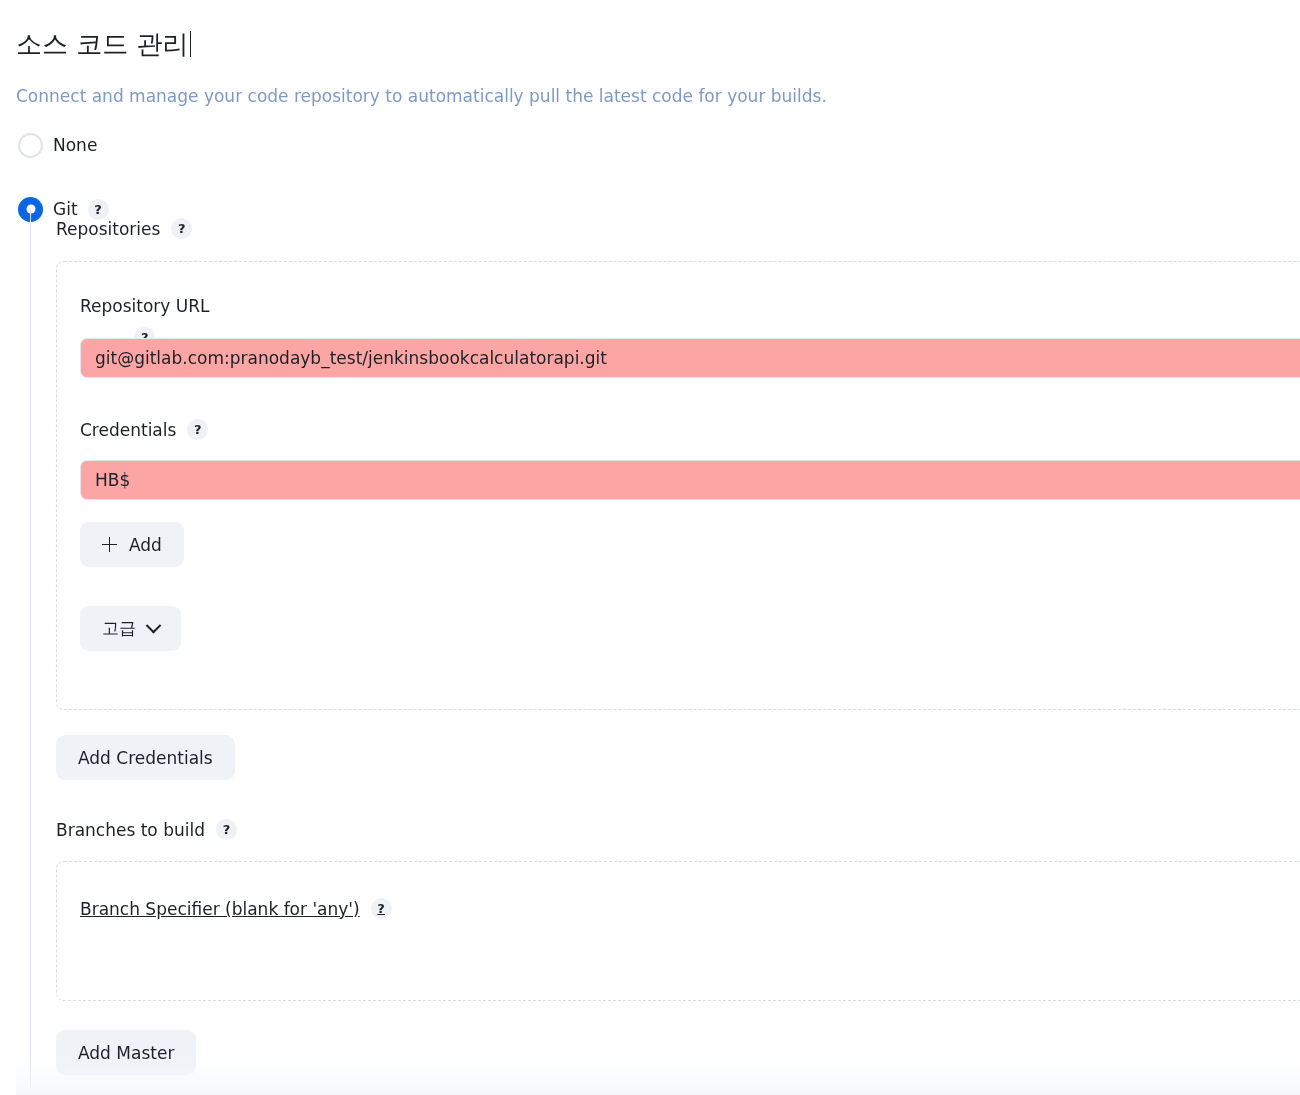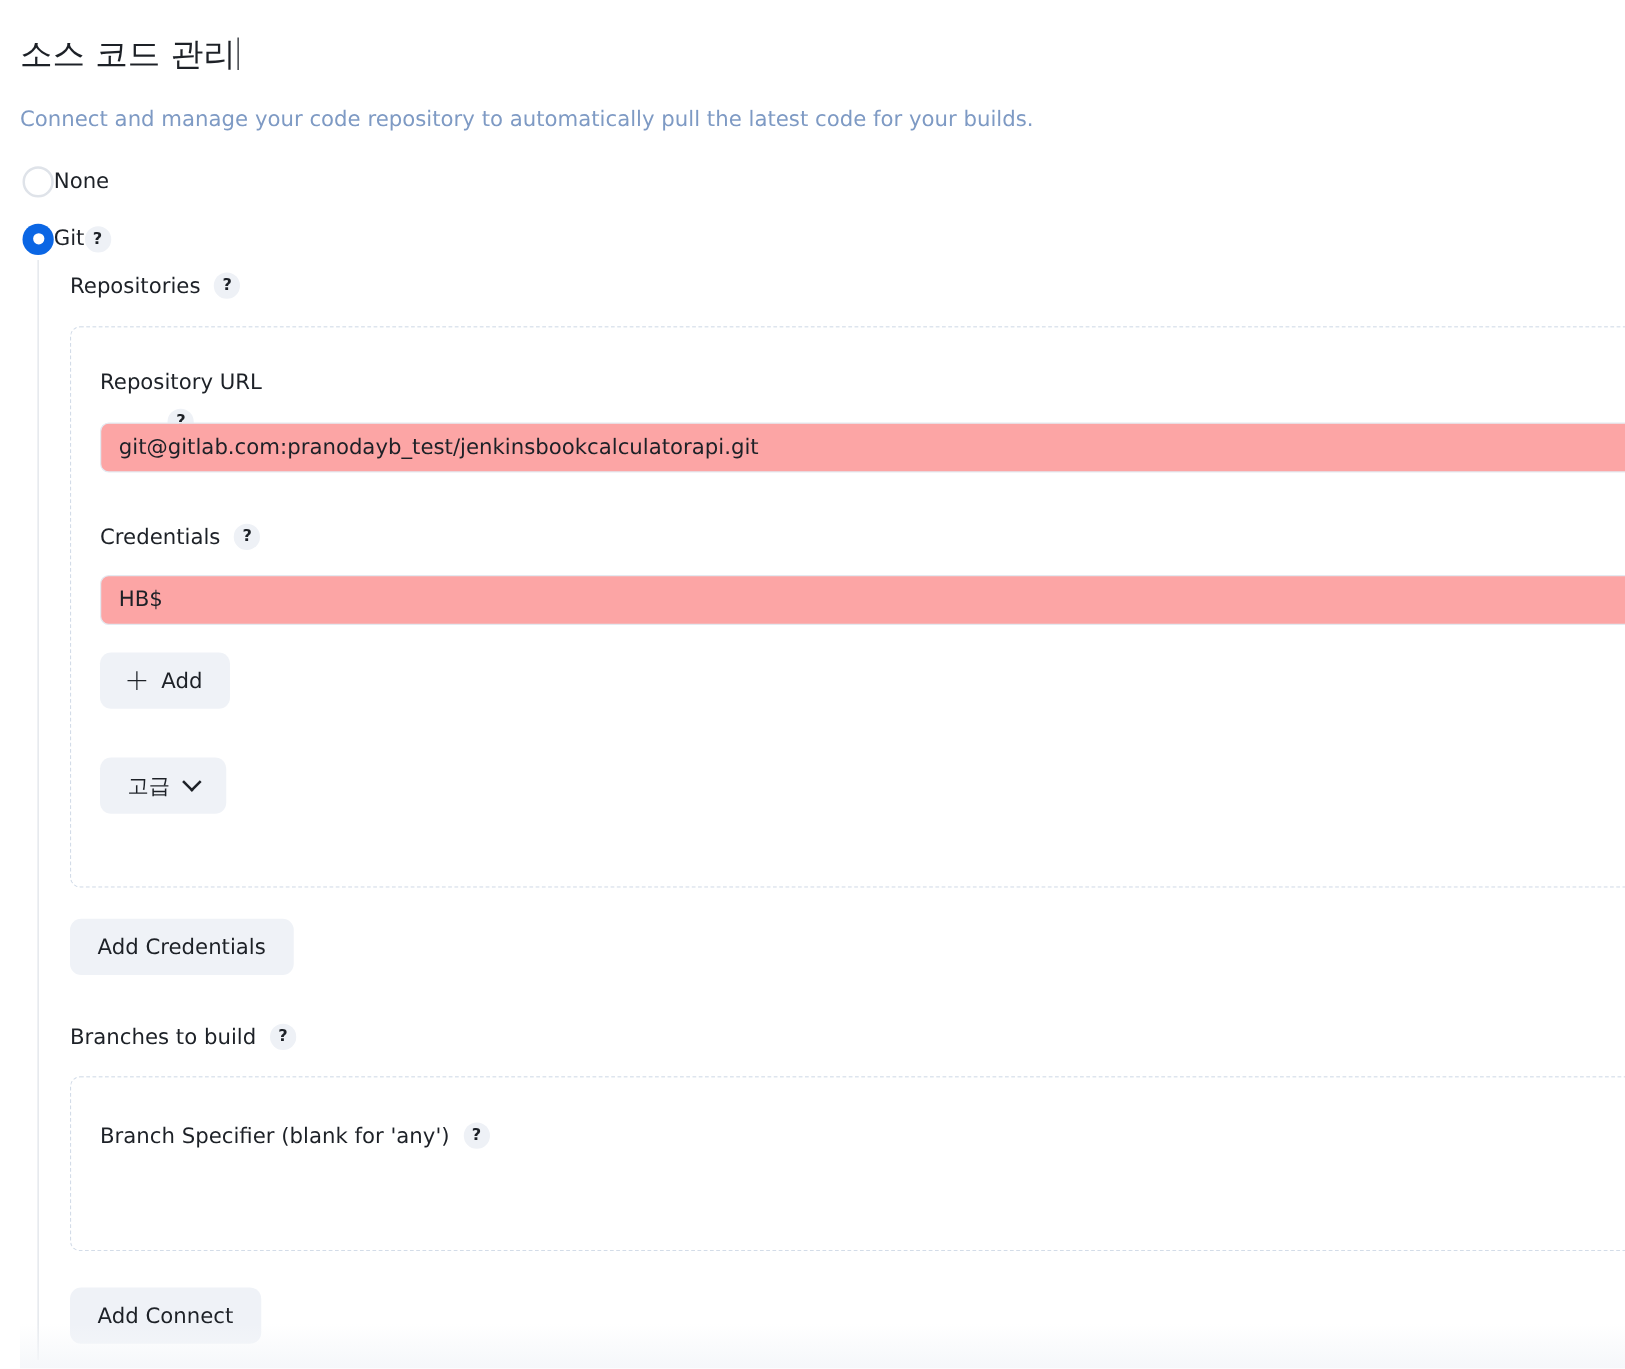--- a/index.html
+++ b/index.html
@@ -45,24 +45,25 @@
     line-height: 24px;
     color: #7e9ac4;
     white-space: nowrap;
   }
 
   
   .radio-row {
     position: absolute;
     display: flex;
     align-items: center;
+    gap: 10px;
     height: 26px;
   }
   .radio-row.none { left: 2px; top: 132px; }
-  .radio-row.git  { left: 2px; top: 178px; }
+  .radio-row.git  { left: 2px; top: 196px; }
 
   .radio {
     width: 25px;
     height: 25px;
     border-radius: 50%;
     background: #ffffff;
     border: 2px solid #dfe3e9;
     flex: 0 0 auto;
     position: relative;
   }
@@ -119,21 +120,21 @@
     align-items: center;
     gap: 11px;
     font-size: 17px;
     color: #1d2127;
     white-space: nowrap;
   }
   .lbl-repositories { left: 40px; top: 218px; }
   .lbl-branches     { left: 40px; top: 819px; }
   .lbl-repo-url     { left: 64px; top: 296px; flex-direction: column; }
   .lbl-credentials  { left: 64px; top: 419px; }
-  .lbl-branch-spec  { left: 64px; top: 898px; }
+  .lbl-branch-spec  { left: 64px; top: 898px; text-decoration: underline; }
 
   
   .dashed-panel {
     position: absolute;
     border: 1px dashed #d3dce8;
     border-radius: 8px;
     background: transparent;
   }
   .panel-repo   { left: 40px; top: 261px; width: 1300px; height: 449px; }
   .panel-branch { left: 40px; top: 861px; width: 1300px; height: 140px; }
@@ -277,18 +278,18 @@
   </div>
 
   <div class="dashed-panel panel-branch"></div>
 
   <div class="field-label lbl-branch-spec">
     <span>Branch Specifier (blank for 'any')</span>
     <span class="help-badge">?</span>
   </div>
 
   <div class="btn btn-add-branch">
-    <span>Add Connect</span>
+    <span>Add Master</span>
   </div>
 
   <div class="bottom-fade"></div>
 
 </div>
 
 </body></html>

